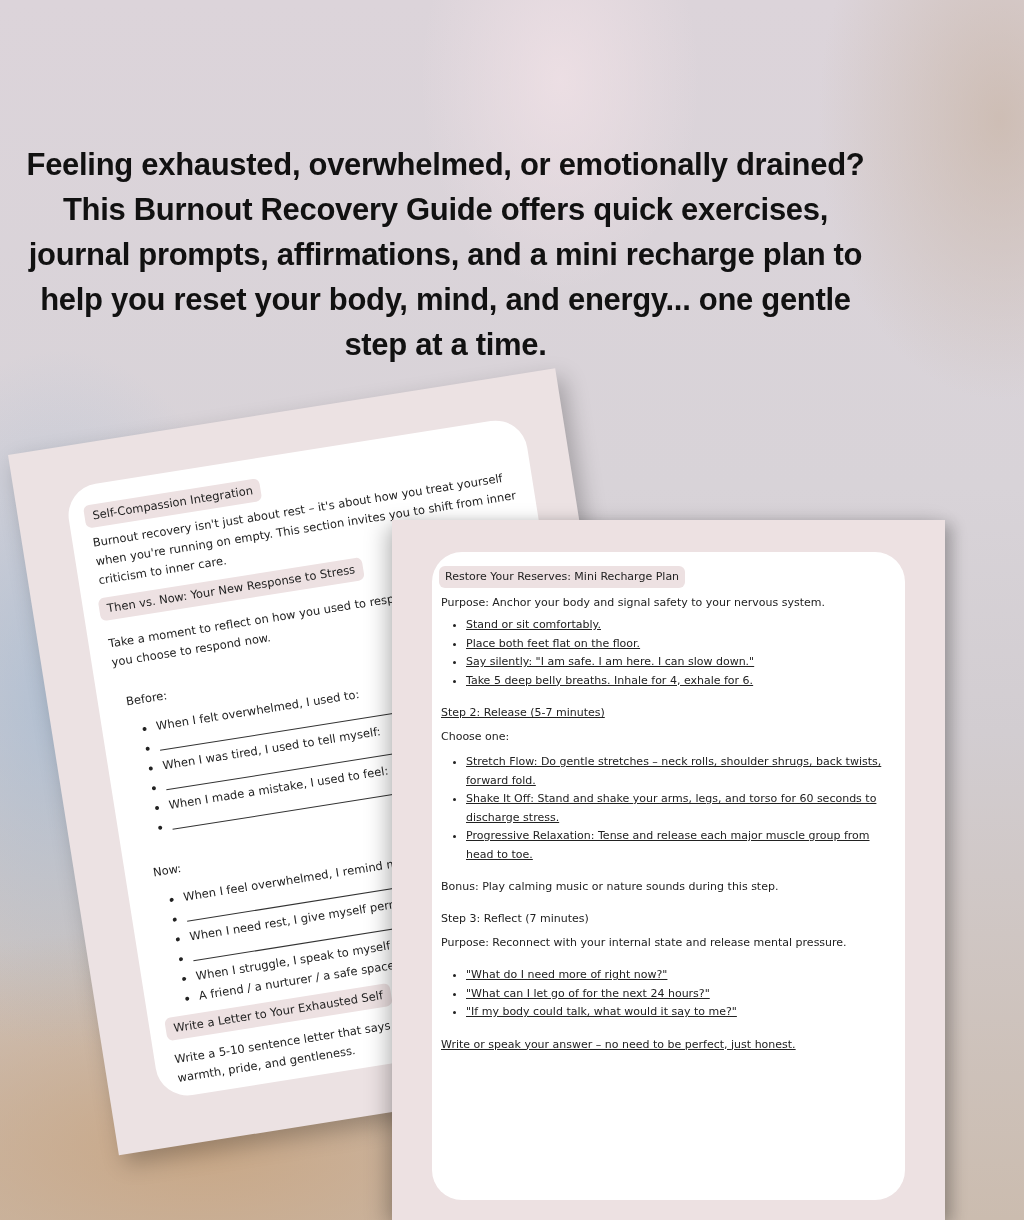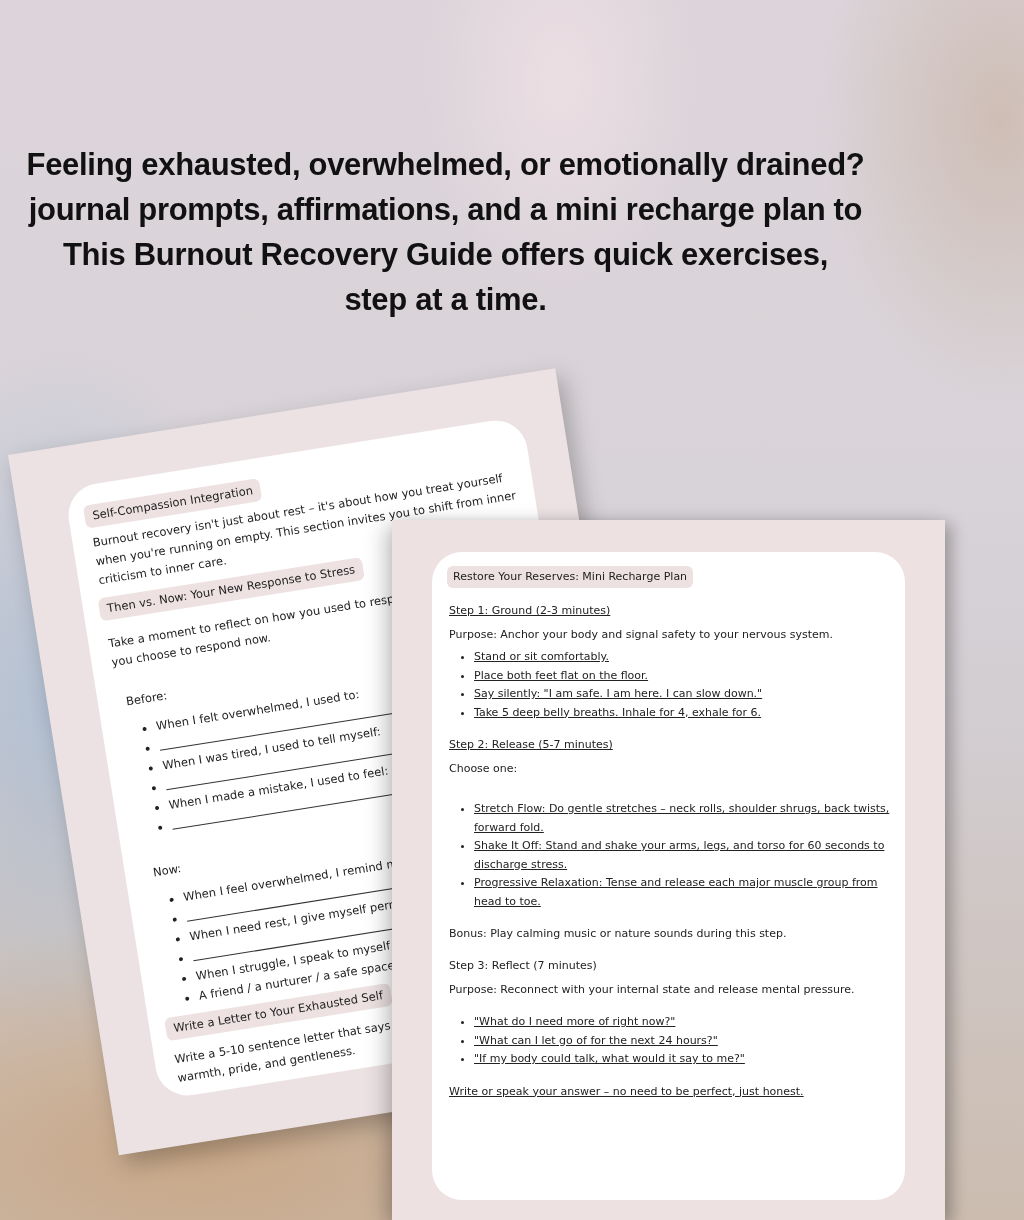--- a/index.html
+++ b/index.html
@@ -56,38 +56,39 @@
     
     .sheet-right {
       position: absolute; left: 392px; top: 520px;
       width: 553px; height: 700px;
       background: #ede1e2;
       box-shadow: -6px 6px 20px rgba(0,0,0,0.25), 8px 4px 14px rgba(0,0,0,0.2);
     }
     .sheet-right .inner {
       position: absolute; left: 40px; top: 32px; right: 40px; bottom: 20px;
       background: #fff; border-radius: 30px;
-      padding: 14px 14px 0 14px; box-sizing: border-box;
+      padding: 14px 14px 0 6px; box-sizing: border-box;
       font-size: 11px; line-height: 18px; color: #222;
     }
     .sheet-right .tag { font-size: 11px; padding: 2px 6px; margin-left: 1px; }
     .sheet-right p { margin: 6px 0 0 3px; }
     .sheet-right .gap { margin-top: 14px; }
     .u { text-decoration: underline; }
     .sheet-right ul { margin: 4px 0 0 0; padding-left: 28px; }
     .sheet-right li { margin: 0; line-height: 18.5px; text-decoration: underline; }
     .sheet-right li.wrap { line-height: 18.5px; }
   </style>
 </head>
 <body>
 
 <div class="headline">
   <span>Feeling exhausted, overwhelmed, or emotionally drained?</span>
+  <span>This Burnout Recovery Guide offers quick exercises,</span>
   <span>journal prompts, affirmations, and a mini recharge plan to</span>
-  <span>This Burnout Recovery Guide offers quick exercises,</span>
+  <span>help you reset your body, mind, and energy... one gentle</span>
   <span>step at a time.</span>
 </div>
 
 <div class="sheet-left">
   <div class="inner">
     <span class="tag">Self-Compassion Integration</span>
     <div class="para">Burnout recovery isn't just about rest – it's about how you treat yourself when you're running on empty. This section invites you to shift from inner criticism to inner care.</div>
 
     <span class="tag" style="margin-top:4px">Then vs. Now: Your New Response to Stress</span>
     <div class="para" style="margin-top:14px">Take a moment to reflect on how you used to respond to stress and how you choose to respond now.</div>
@@ -114,32 +115,31 @@
 
     <span class="tag" style="margin-top:6px">Write a Letter to Your Exhausted Self</span>
     <div class="para" style="margin-top:10px">Write a 5-10 sentence letter that says what you need to hear, with warmth, pride, and gentleness.</div>
   </div>
 </div>
 
 <div class="sheet-right">
   <div class="inner">
     <span class="tag">Restore Your Reserves: Mini Recharge Plan</span>
 
-    <p class="u gap">Step 1: Ground (2-3 minutes)</p>
     <p>Purpose: Anchor your body and signal safety to your nervous system.</p>
     <ul>
       <li>Stand or sit comfortably.</li>
       <li>Place both feet flat on the floor.</li>
       <li>Say silently: "I am safe. I am here. I can slow down."</li>
       <li>Take 5 deep belly breaths. Inhale for 4, exhale for 6.</li>
     </ul>
 
     <p class="u gap">Step 2: Release (5-7 minutes)</p>
     <p>Choose one:</p>
-    <ul style="margin-top:22px">
+    <ul style="margin-top:7px">
       <li class="wrap">Stretch Flow: Do gentle stretches – neck rolls, shoulder shrugs, back twists, forward fold.</li>
       <li class="wrap">Shake It Off: Stand and shake your arms, legs, and torso for 60 seconds to discharge stress.</li>
       <li class="wrap">Progressive Relaxation: Tense and release each major muscle group from head to toe.</li>
     </ul>
     <p class="gap">Bonus: Play calming music or nature sounds during this step.</p>
 
     <p class="gap">Step 3: Reflect (7 minutes)</p>
     <p>Purpose: Reconnect with your internal state and release mental pressure.</p>
     <ul style="margin-top:14px">
       <li>"What do I need more of right now?"</li>

